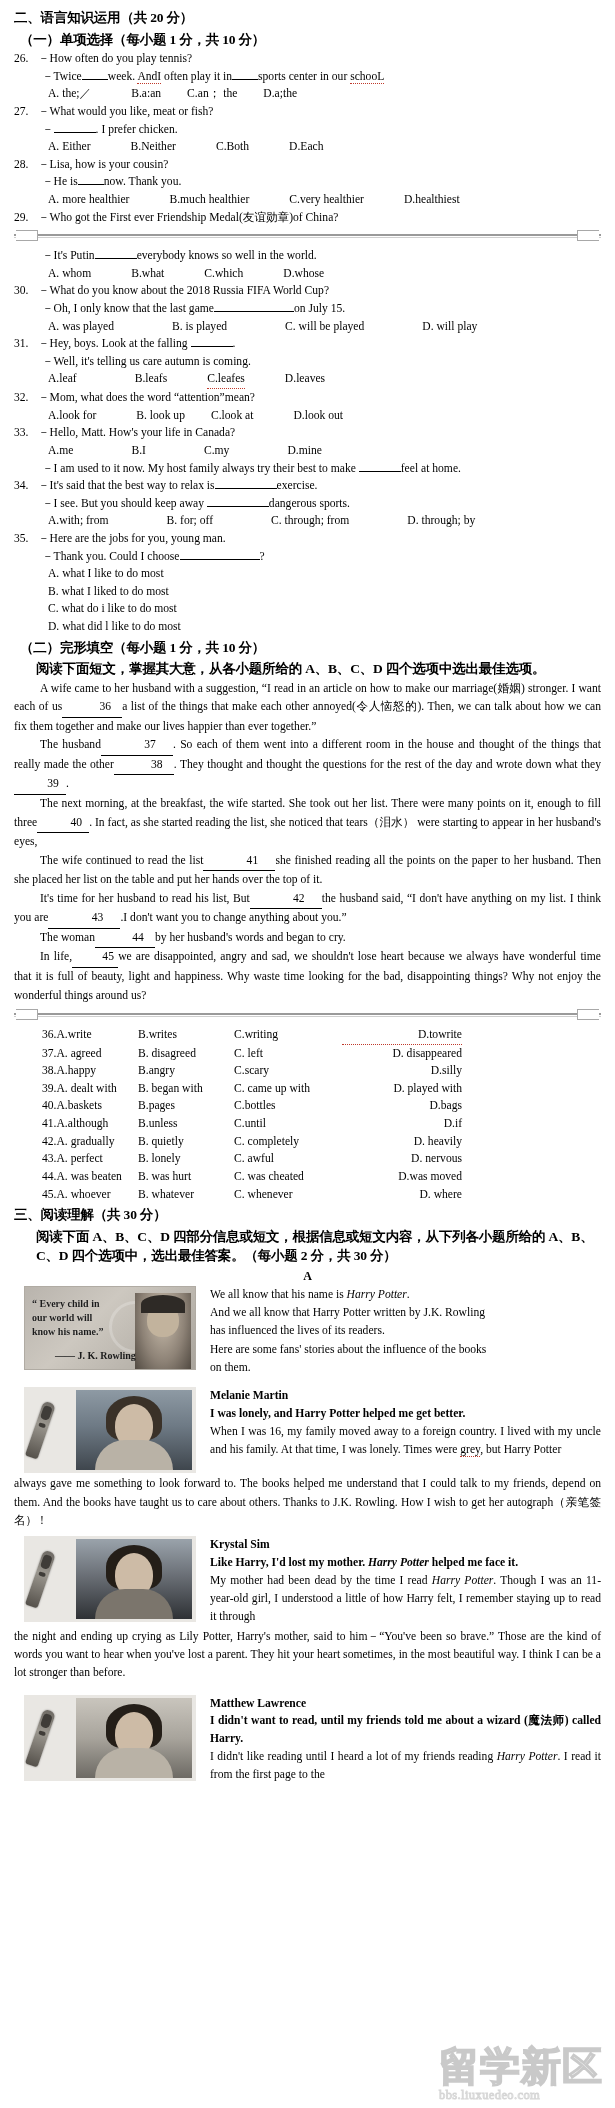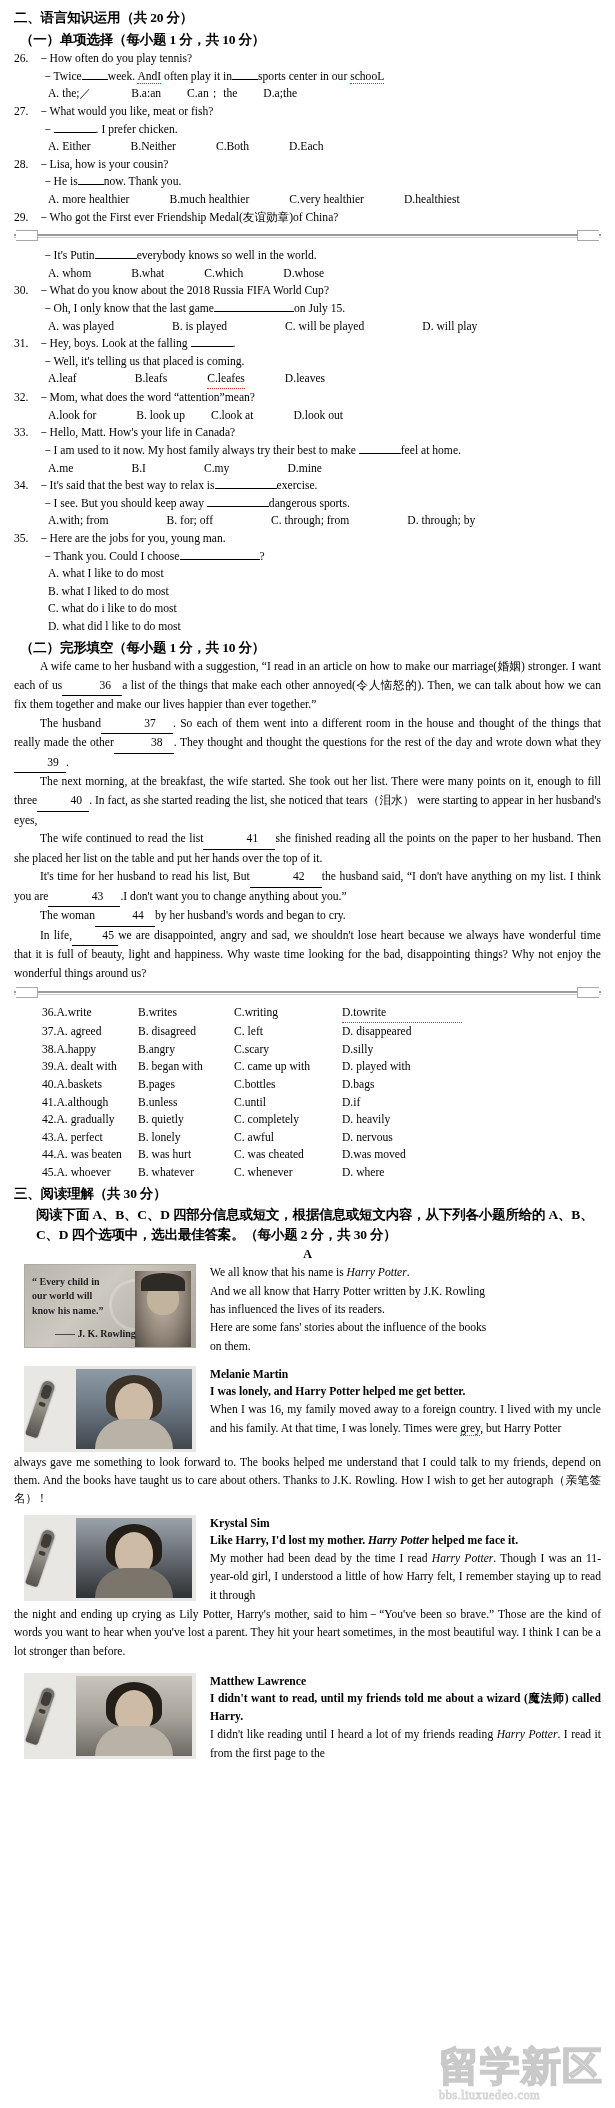--- a/index.html
+++ b/index.html
@@ -87,21 +87,21 @@
   .ib-52 { width: 52px; }
   .ib-46 { width: 46px; }
 
   
   .opt-table { margin: 2px 0 0 28px; font-size: 11.6px; line-height: 1.52; }
   .opt-row { display: flex; }
   .opt-row > span { display: block; }
   .oc0 { width: 96px; }
   .oc1 { width: 96px; }
   .oc2 { width: 108px; }
-  .oc3 { width: 120px; }
+  .oc3 { width: 120px; text-align: right; }
 
   
   .center-letter {
     text-align: center;
     font-weight: bold;
     font-size: 12px;
     margin: 3px 0 2px 0;
   }
   .fan-block { position: relative; margin-top: 2px; }
   .fan-head { overflow: hidden; }
@@ -272,51 +272,52 @@
   </div>
 
   <div class="q">
     <span class="q-line"><span class="q-num">30.</span><span>－What do you know about the 2018 Russia FIFA World Cup?</span></span>
     <span class="q-line ind-a"><span>－Oh, I only know that the last game</span><span class="blank bl-xl"></span><span>on July 15.</span></span>
     <span class="q-line ind-b"><span class="opt">A. was played</span><span class="sp3"></span><span class="opt">B. is played</span><span class="sp3"></span><span class="opt">C. will be played</span><span class="sp3"></span><span class="opt">D. will play</span></span>
   </div>
 
   <div class="q">
     <span class="q-line"><span class="q-num">31.</span><span>－Hey, boys. Look at the falling </span><span class="blank bl-md"></span><span>.</span></span>
-    <span class="q-line ind-a"><span>－Well, it's telling us that placed is coming.</span></span>
+    <span class="q-line ind-a"><span>－Well, it's telling us care autumn is coming.</span></span>
     <span class="q-line ind-b"><span class="opt">A.leaf</span><span class="sp3"></span><span class="opt">B.leafs</span><span class="sp2"></span><span class="opt misspell">C.leafes</span><span class="sp2"></span><span class="opt">D.leaves</span></span>
   </div>
 
   <div class="q">
     <span class="q-line"><span class="q-num">32.</span><span>－Mom, what does the word “attention”mean?</span></span>
     <span class="q-line ind-b"><span class="opt">A.look for</span><span class="sp2"></span><span class="opt">B. look up</span><span class="sp1"></span><span class="opt">C.look at</span><span class="sp2"></span><span class="opt">D.look out</span></span>
   </div>
 
   <div class="q">
     <span class="q-line"><span class="q-num">33.</span><span>－Hello, Matt. How's your life in Canada?</span></span>
+    <span class="q-line ind-b"><span class="opt">A.me</span><span class="sp3"></span><span class="opt">B.I</span><span class="sp3"></span><span class="opt">C.my</span><span class="sp3"></span><span class="opt">D.mine</span></span>
     <span class="q-line ind-a"><span>－I am used to it now. My host family always try their best to make </span><span class="blank bl-md"></span><span>feel at home.</span></span>
-    <span class="q-line ind-b"><span class="opt">A.me</span><span class="sp3"></span><span class="opt">B.I</span><span class="sp3"></span><span class="opt">C.my</span><span class="sp3"></span><span class="opt">D.mine</span></span>
   </div>
 
   <div class="q">
     <span class="q-line"><span class="q-num">34.</span><span>－It's said that the best way to relax is</span><span class="blank bl-lg"></span><span>exercise.</span></span>
     <span class="q-line ind-a"><span>－I see. But you should keep away </span><span class="blank bl-lg"></span><span>dangerous sports.</span></span>
     <span class="q-line ind-b"><span class="opt">A.with; from</span><span class="sp3"></span><span class="opt">B. for; off</span><span class="sp3"></span><span class="opt">C. through; from</span><span class="sp3"></span><span class="opt">D. through; by</span></span>
   </div>
 
   <div class="q">
     <span class="q-line"><span class="q-num">35.</span><span>－Here are the jobs for you, young man.</span></span>
     <span class="q-line ind-a"><span>－Thank you. Could I choose</span><span class="blank bl-xl"></span><span>?</span></span>
     <span class="q-line ind-b">A. what I like to do most</span>
     <span class="q-line ind-b">B. what I liked to do most</span>
     <span class="q-line ind-b">C. what do i like to do most</span>
     <span class="q-line ind-b">D. what did l like to do most</span>
   </div>
 
   <div class="sec-head indent1">（二）完形填空（每小题 1 分，共 10 分）</div>
+  <div class="sec-head indent2">阅读下面短文，掌握其大意，从各小题所给的 A、B、C、D 四个选项中选出最佳选项。</div>
 
   <div>
 
     <p class="para">
       <span>A wife came to her husband with a suggestion, “I read in an article on how to make our marriage(婚姻) stronger. I want each of us</span><span class="inline-blank ib-60">36</span><span>a list of the things that make each other annoyed(令人恼怒的). Then, we can talk about how we can fix them together and make our lives happier than ever together.”</span>
     </p>
 
     <p class="para">
       <span>The husband</span><span class="inline-blank ib-72">37</span><span>. So each of them went into a different room in the house and thought of the things that really made the other</span><span class="inline-blank ib-60">38</span><span>. They thought and thought the questions for the rest of the day and wrote down what they</span><span class="inline-blank ib-52">39</span><span>.</span>
     </p>

